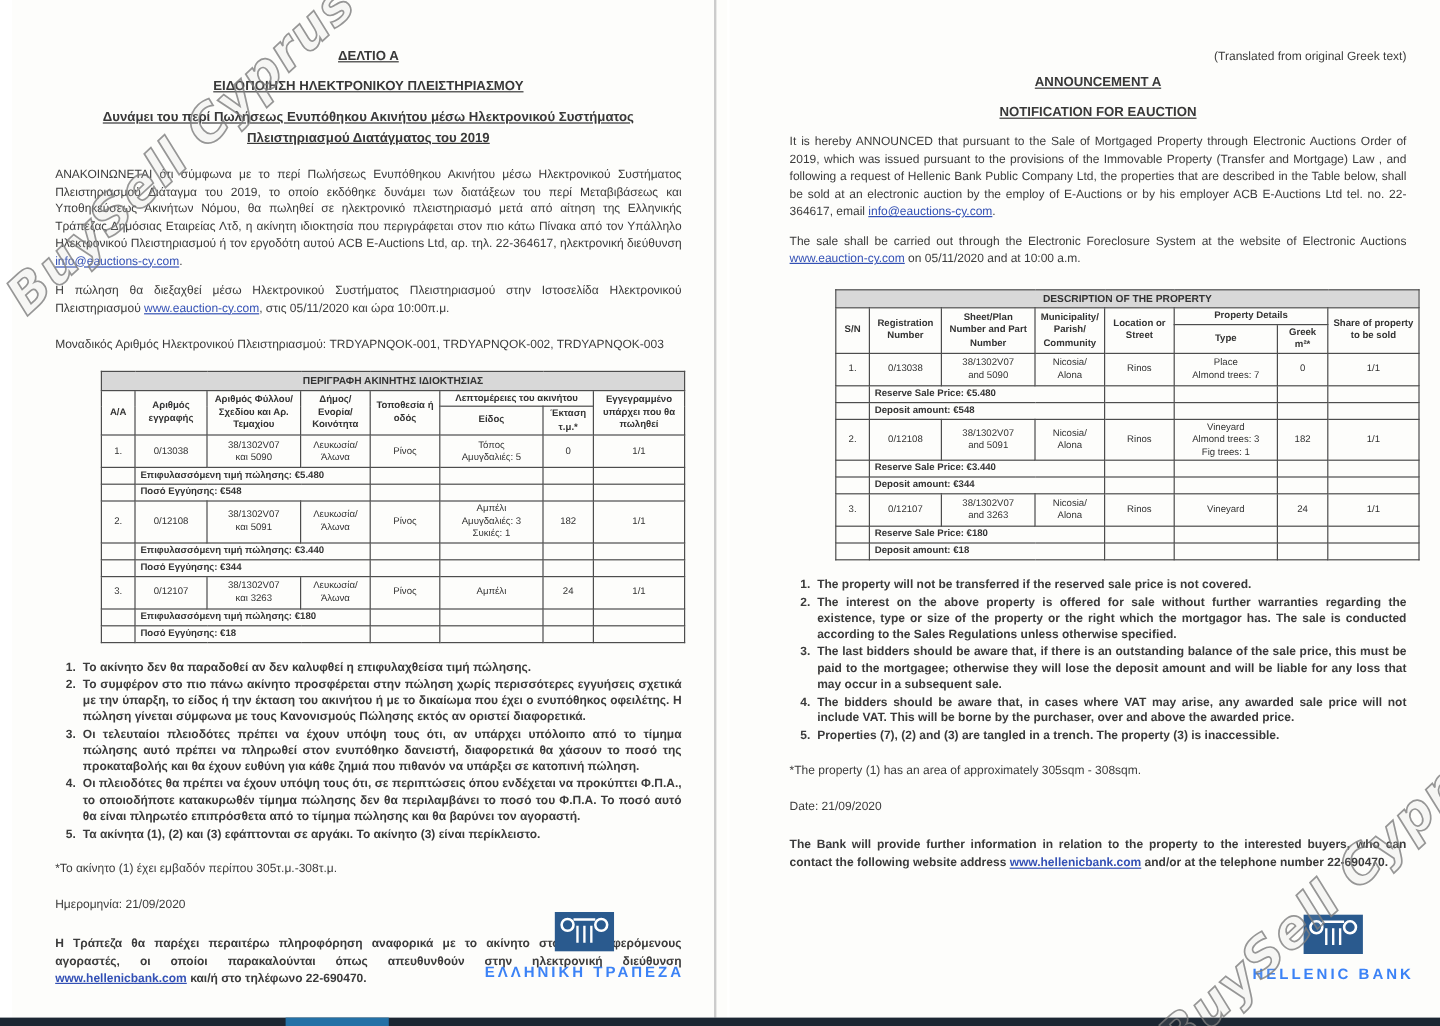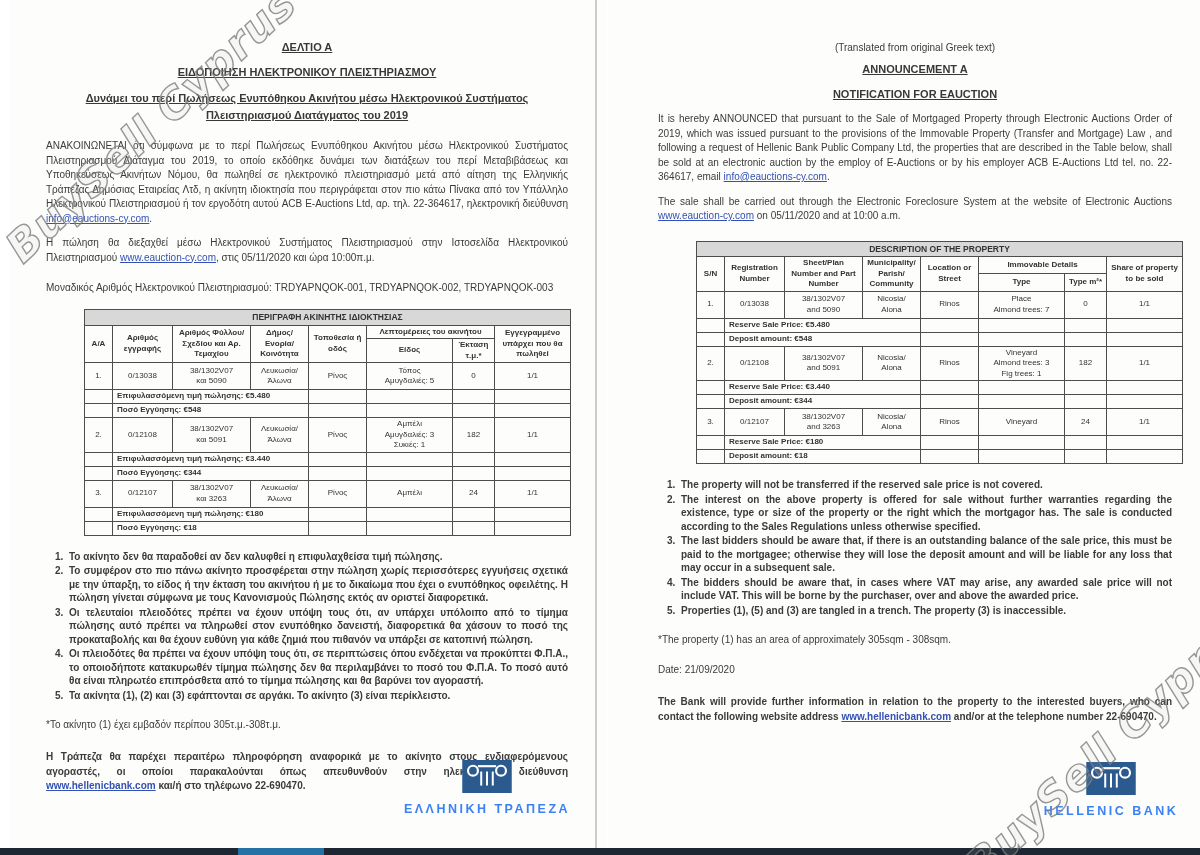--- a/index.html
+++ b/index.html
@@ -13,21 +13,21 @@
   }
   .page-left  { left:0;   width:596px; padding:40px 38px 0 36px; }
   .page-right { left:598px; width:602px; padding:42px 38px 0 50px; }
   .divider { position:absolute; left:595px; top:0; width:2px; height:848px; background:#cccccc; }
 
   .doc-title {
     text-align:center; font-weight:bold; font-size:11px; line-height:15px;
     text-decoration:underline; margin:0 0 10px 0; color:#383838;
   }
   .doc-title.wrap2 { line-height:17px; margin-bottom:15px; }
-  .translated { text-align:center; font-size:10px; margin:0 0 9px 0; font-weight:normal; }
+  .translated { text-align:right; font-size:10px; margin:0 0 9px 0; font-weight:normal; }
 
   .para { font-size:10px; line-height:14.5px; text-align:justify; margin:0 0 10px 0; }
   .para.gap { margin-bottom:17px; }
   .plain-line { font-size:10px; margin:14px 0 16px 0; }
   a.doclink { color:#3350b5; text-decoration:underline; cursor:pointer; }
 
   table.prop-table {
     border-collapse:collapse; table-layout:fixed; width:486px; margin:0 0 0 38px;
     font-size:8px; line-height:10.5px; color:#333;
   }
@@ -228,20 +228,21 @@
 
     <ol class="notes">
         <li>Το ακίνητο δεν θα παραδοθεί αν δεν καλυφθεί η επιφυλαχθείσα τιμή πώλησης.</li>
         <li>Το συμφέρον στο πιο πάνω ακίνητο προσφέρεται στην πώληση χωρίς περισσότερες εγγυήσεις σχετικά με την ύπαρξη, το είδος ή την έκταση του ακινήτου ή με το δικαίωμα που έχει ο ενυπόθηκος οφειλέτης. Η πώληση γίνεται σύμφωνα με τους Κανονισμούς Πώλησης εκτός αν οριστεί διαφορετικά.</li>
         <li>Οι τελευταίοι πλειοδότες πρέπει να έχουν υπόψη τους ότι, αν υπάρχει υπόλοιπο από το τίμημα πώλησης αυτό πρέπει να πληρωθεί στον ενυπόθηκο δανειστή, διαφορετικά θα χάσουν το ποσό της προκαταβολής και θα έχουν ευθύνη για κάθε ζημιά που πιθανόν να υπάρξει σε κατοπινή πώληση.</li>
         <li>Οι πλειοδότες θα πρέπει να έχουν υπόψη τους ότι, σε περιπτώσεις όπου ενδέχεται να προκύπτει Φ.Π.Α., το οποιοδήποτε κατακυρωθέν τίμημα πώλησης δεν θα περιλαμβάνει το ποσό του Φ.Π.Α. Το ποσό αυτό θα είναι πληρωτέο επιπρόσθετα από το τίμημα πώλησης και θα βαρύνει τον αγοραστή.</li>
         <li>Τα ακίνητα (1), (2) και (3) εφάπτονται σε αργάκι. Το ακίνητο (3) είναι περίκλειστο.</li>
       </ol>
 
     <div class="footnote">*Το ακίνητο (1) έχει εμβαδόν περίπου 305τ.μ.-308τ.μ.</div>
+    <div class="date-line">Ημερομηνία: 21/09/2020</div>
 
     <p class="footer-para"><span>Η Τράπεζα θα παρέχει περαιτέρω πληροφόρηση αναφορικά με το ακίνητο στους ενδιαφερόμενους αγοραστές, οι οποίοι παρακαλούνται όπως απευθυνθούν στην ηλεκτρονική διεύθυνση </span><a class="doclink">www.hellenicbank.com</a><span> και/ή στο τηλέφωνο 22-690470.</span></p>
 
     <div class="logo-block">
       <span class="logo-square">
         <svg width="50" height="33" viewBox="0 0 60 40" xmlns="http://www.w3.org/2000/svg">
           <rect width="60" height="40" fill="#2a5a8e"></rect>
           <circle cx="13" cy="13" r="6" stroke="#ffffff" stroke-width="2.6" fill="none"></circle>
           <circle cx="47" cy="13" r="6" stroke="#ffffff" stroke-width="2.6" fill="none"></circle>
           <line x1="19" y1="7.5" x2="41" y2="7.5" stroke="#ffffff" stroke-width="2.6"></line>
@@ -278,26 +279,26 @@
         <tbody>
           <tr>
             <td colspan="8" class="t-title">DESCRIPTION OF THE PROPERTY</td>
           </tr>
           <tr>
             <td rowspan="2" class="th">S/N</td>
             <td rowspan="2" class="th">Registration Number</td>
             <td rowspan="2" class="th">Sheet/Plan Number and Part Number</td>
             <td rowspan="2" class="th">Municipality/ Parish/ Community</td>
             <td rowspan="2" class="th">Location or Street</td>
-            <td colspan="2" class="th">Immovable Details</td>
+            <td colspan="2" class="th">Property Details</td>
             <td rowspan="2" class="th">Share of property to be sold</td>
           </tr>
           <tr>
             <td class="th">Type</td>
-            <td class="th">Type m²*</td>
+            <td class="th">Greek m²*</td>
           </tr>
           <tr class="data-row">
             <td>1.</td>
             <td>0/13038</td>
             <td>
               <div>38/1302V07</div>
               <div>and 5090</div>
             </td>
             <td>
               <div>Nicosia/</div>
@@ -398,21 +399,21 @@
             <td></td>
           </tr>
         </tbody>
       </table>
 
     <ol class="notes">
         <li>The property will not be transferred if the reserved sale price is not covered.</li>
         <li>The interest on the above property is offered for sale without further warranties regarding the existence, type or size of the property or the right which the mortgagor has. The sale is conducted according to the Sales Regulations unless otherwise specified.</li>
         <li>The last bidders should be aware that, if there is an outstanding balance of the sale price, this must be paid to the mortgagee; otherwise they will lose the deposit amount and will be liable for any loss that may occur in a subsequent sale.</li>
         <li>The bidders should be aware that, in cases where VAT may arise, any awarded sale price will not include VAT. This will be borne by the purchaser, over and above the awarded price.</li>
-        <li>Properties (1), (5) and (3) are tangled in a trench. The property (3) is inaccessible.</li>
+        <li>Properties (7), (2) and (3) are tangled in a trench. The property (3) is inaccessible.</li>
       </ol>
 
     <div class="footnote">*The property (1) has an area of approximately 305sqm - 308sqm.</div>
     <div class="date-line">Date: 21/09/2020</div>
 
     <p class="footer-para"><span>The Bank will provide further information in relation to the property to the interested buyers, who can contact the following website address </span><a class="doclink">www.hellenicbank.com</a><span> and/or at the telephone number 22-690470.</span></p>
 
     <div class="logo-block">
       <span class="logo-square">
         <svg width="50" height="33" viewBox="0 0 60 40" xmlns="http://www.w3.org/2000/svg">

